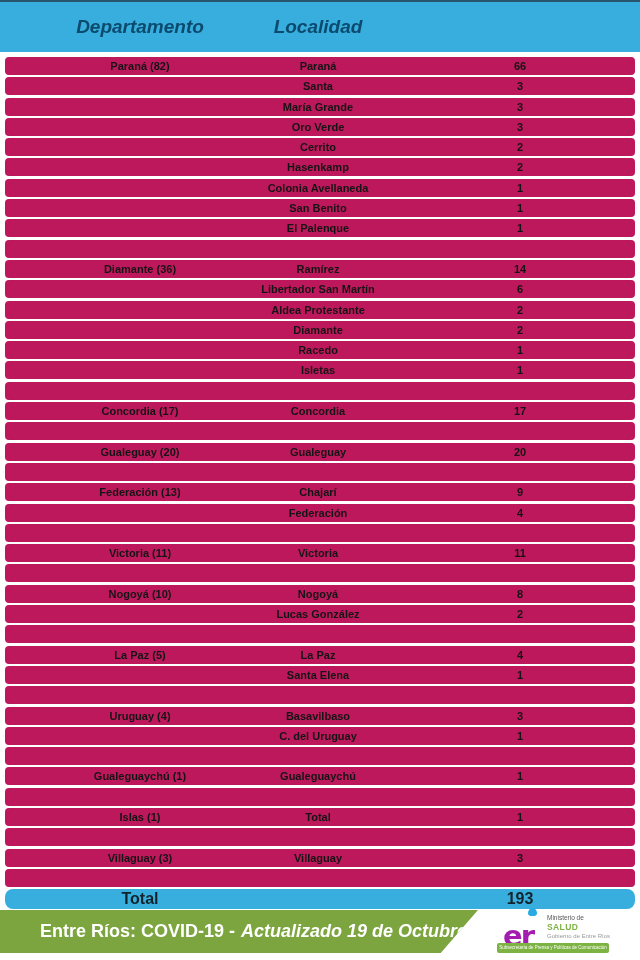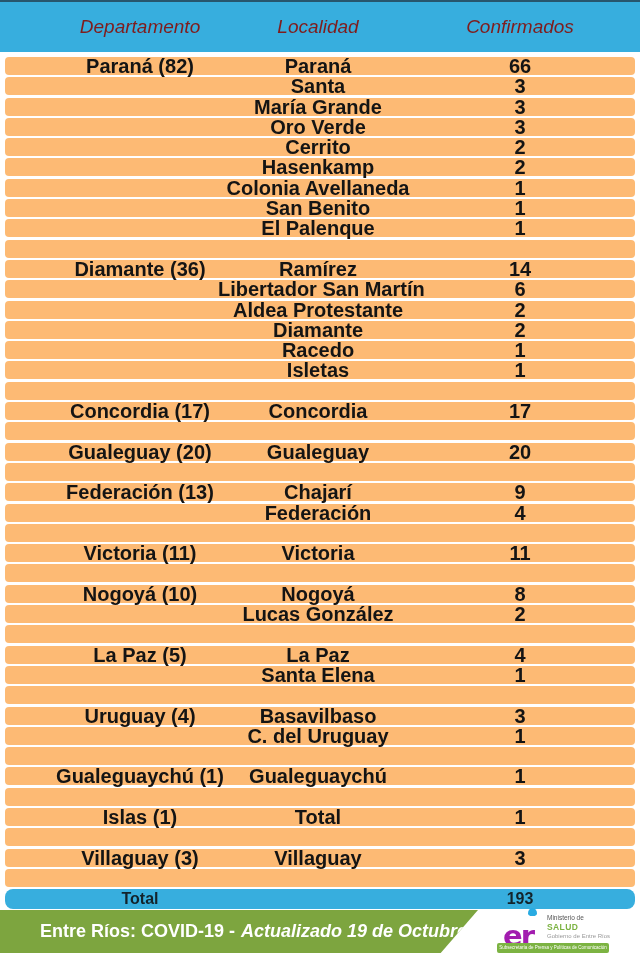--- a/index.html
+++ b/index.html
@@ -10,33 +10,33 @@
   }
   .page{position:absolute;inset:0;width:640px;height:960px;background:#fff;}
 
   
   .header-bar{
     position:absolute;top:0;left:0;width:640px;height:52px;
     background:#37AEDE;border-top:2px solid #27566e;box-sizing:border-box;
   }
   .hcol{
     position:absolute;top:0;height:50px;line-height:50px;
-    color:#7f1d1d;font-weight:normal;font-style:italic;font-size:19px;
+    color:#0c4a6e;font-weight:bold;font-style:italic;font-size:19px;
     text-align:center;white-space:nowrap;
   }
   .col-dept{left:40px;width:200px;}
   .col-loc{left:218px;width:200px;}
   .col-conf{left:420px;width:200px;}
 
   
   .table-body{position:absolute;top:57px;left:0;width:640px;}
   .row{
     position:relative;height:18px;margin:0 5px 2.3px 5px;
-    background:#fdba74;border-radius:4px;
-    font-size:20px;font-weight:bold;color:#141414;line-height:18px;
+    background:#be185d;border-radius:4px;
+    font-size:11px;font-weight:bold;color:#141414;line-height:18px;
   }
   .row .cell{position:absolute;top:0;height:18px;text-align:center;white-space:nowrap;}
   .row .cell-dept{left:35px;width:200px;}
   .row .cell-loc{left:213px;width:200px;}
   .row .cell-conf{left:415px;width:200px;}
 
   
   .total-row{
     position:absolute;top:889px;left:5px;width:630px;height:20px;
     background:#37AEDE;border-radius:8px;
@@ -80,21 +80,20 @@
   }
 </style>
 </head>
 <body>
 
 <div class="page">
 
   <div class="header-bar">
     <div class="hcol col-dept">Departamento</div>
     <div class="hcol col-loc">Localidad</div>
-    <div class="hcol col-conf">Confirmados</div>
   </div>
 
   <div class="table-body" id="table-body">
       <div class="row">
         <div class="cell cell-dept">Paraná (82)</div>
         <div class="cell cell-loc">Paraná</div>
         <div class="cell cell-conf">66</div>
       </div>
       <div class="row">
         <div class="cell cell-dept"></div>

